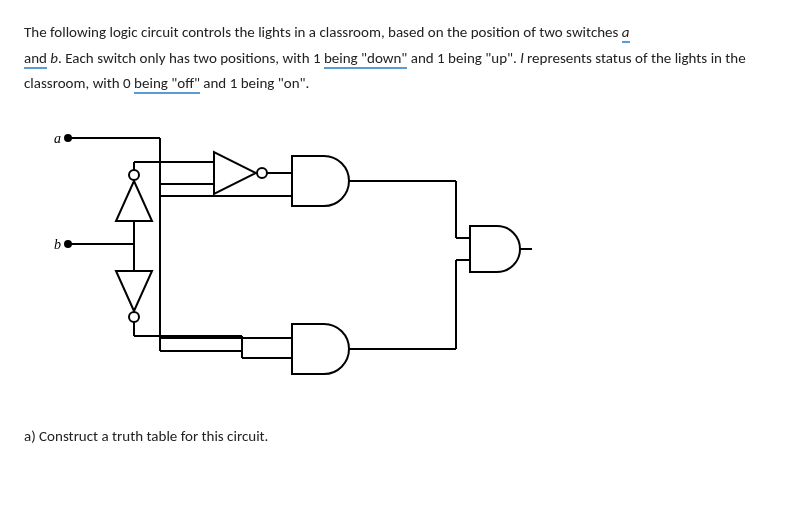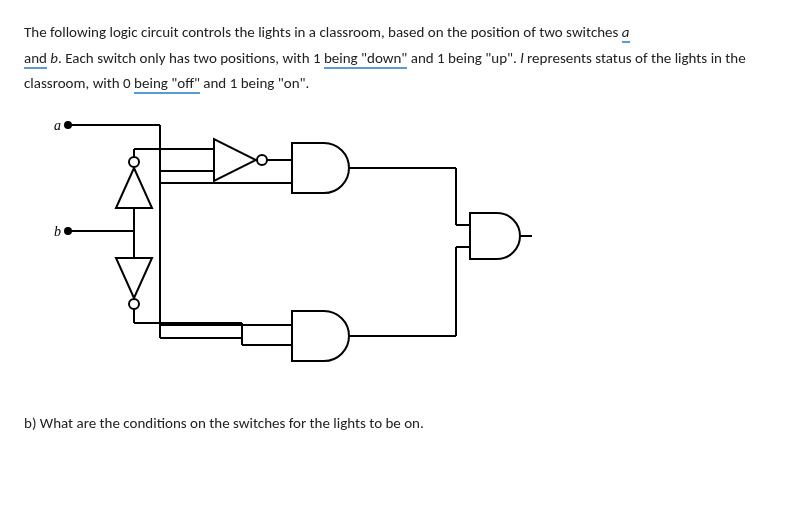--- a/index.html
+++ b/index.html
@@ -8,21 +8,21 @@
     font-family: Calibri, "Segoe UI", Arial, sans-serif;
     font-size: 15px;
     line-height: 1.7;
     color: #222;
     background: #fff;
     width: 803px;
     height: 515px;
     box-sizing: border-box;
   }
   .problem-text {
-    margin-bottom: 16px;
+    margin-bottom: 29px;
   }
   .underline-blue {
     border-bottom: 2px solid #5b9bd5;
   }
   .italic {
     font-style: italic;
   }
   .circuit-container {
     margin: 8px 0 18px 28px;
     width: 480px;
@@ -132,14 +132,14 @@
     <line x1="404" y1="112" x2="418" y2="112"></line>
     <line x1="404" y1="134" x2="418" y2="134"></line>
     <path d="M 418 100 L 445 100 A 23 23 0 0 1 445 146 L 418 146 Z"></path>
     <line x1="468" y1="123" x2="480" y2="123"></line>
     <text x="484" y="128" font-family="serif" font-style="italic" font-size="14" stroke="none" fill="#000">l</text>
   </g>
 </svg>
 </div>
 
 <div class="questions">
-  <p>b) What are the conditions on the switches for the lights to be on.</p>
+  <p>a) Construct a truth table for this circuit.</p>
 </div>
 
 </body></html>

